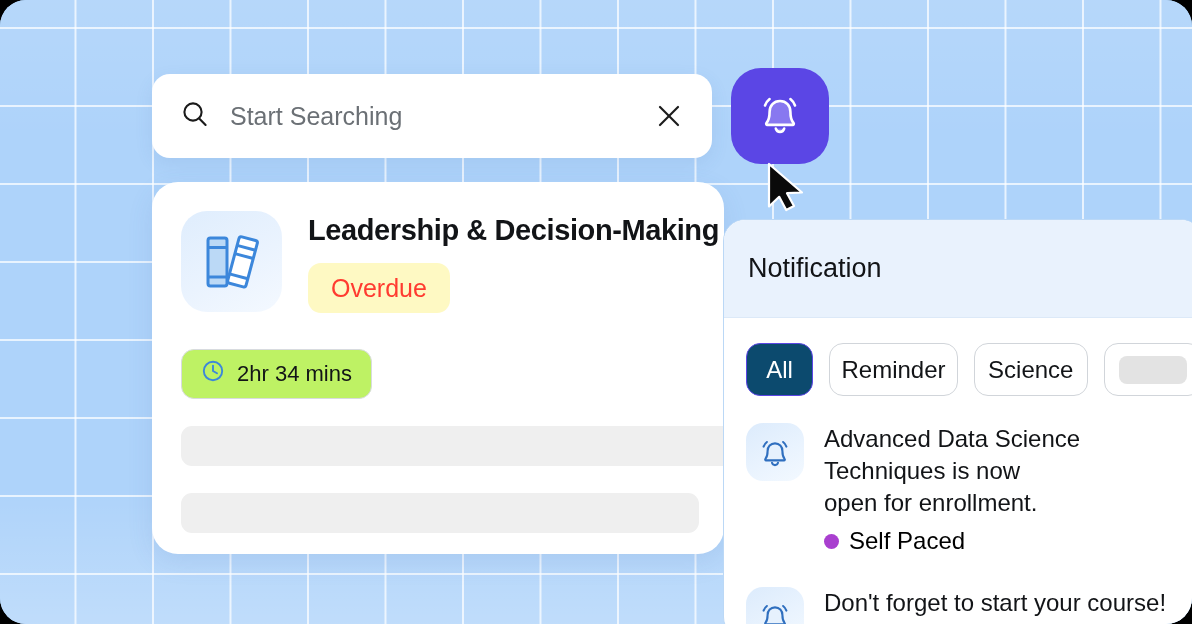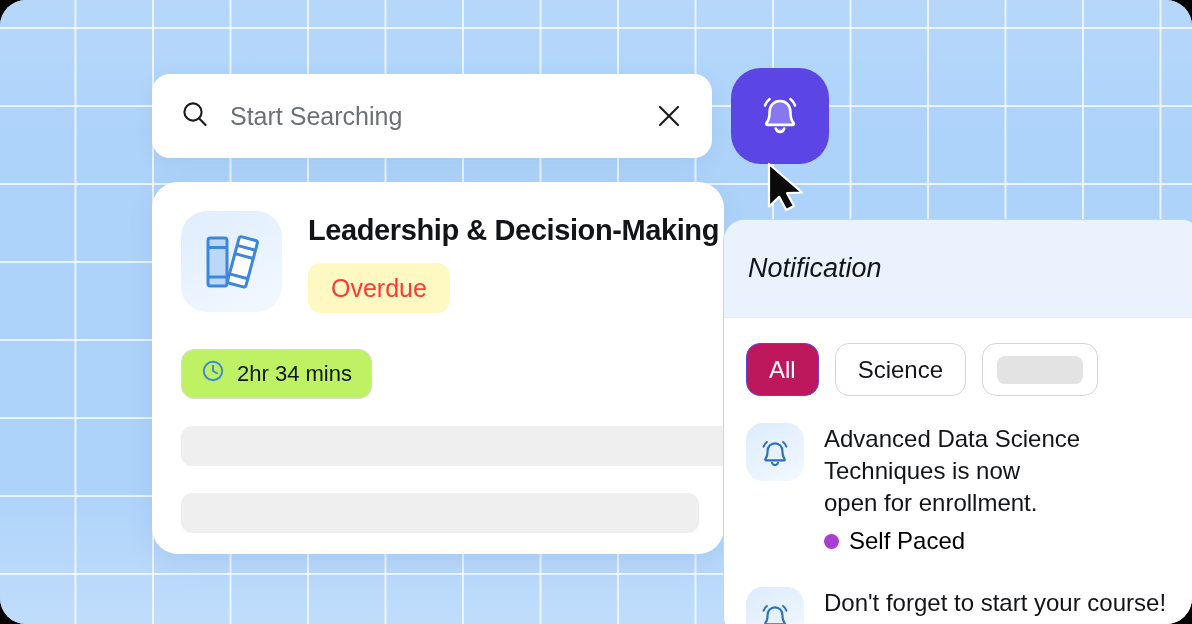--- a/index.html
+++ b/index.html
@@ -193,21 +193,20 @@
     height: 98px;
     background: #E9F2FD;
     display: flex;
     align-items: center;
     padding-left: 24px;
     border-bottom: 1px solid #DCE9F8;
   }
   #notification-title {
     font-size: 27px;
     color: #121417;
-    font-style: italic;
   }
   #notification-tabs {
     display: flex;
     gap: 16px;
     padding: 25px 0 0 22px;
   }
   .tab-pill {
     height: 53px;
     min-width: 62px;
     border-radius: 14px;
@@ -217,21 +216,21 @@
     align-items: center;
     justify-content: center;
     padding: 0 22px;
     font-size: 24px;
     color: #121417;
     white-space: nowrap;
     cursor: pointer;
     font-family: "Liberation Sans", sans-serif;
   }
   .tab-pill.active {
-    background: #be185d;
+    background: #0c4a6e;
     border-color: #5B46E5;
     color: #ffffff;
   }
   .tab-pill.skeleton {
     padding: 0 14px;
   }
   .tab-pill.skeleton .bar {
     width: 86px;
     height: 28px;
     border-radius: 8px;
@@ -358,20 +357,23 @@
 
     <div id="notification-header">
       <div id="notification-title">Notification</div>
     </div>
 
     <div id="notification-tabs">
       <div class="tab-pill active">
         <span>All</span>
       </div>
       <div class="tab-pill">
+        <span>Reminder</span>
+      </div>
+      <div class="tab-pill">
         <span>Science</span>
       </div>
       <div class="tab-pill skeleton">
         <span class="bar"></span>
       </div>
     </div>
 
     <div class="notif-item">
       <div class="notif-icon">
         <svg width="34" height="35" viewBox="0 0 34 35" fill="none">

